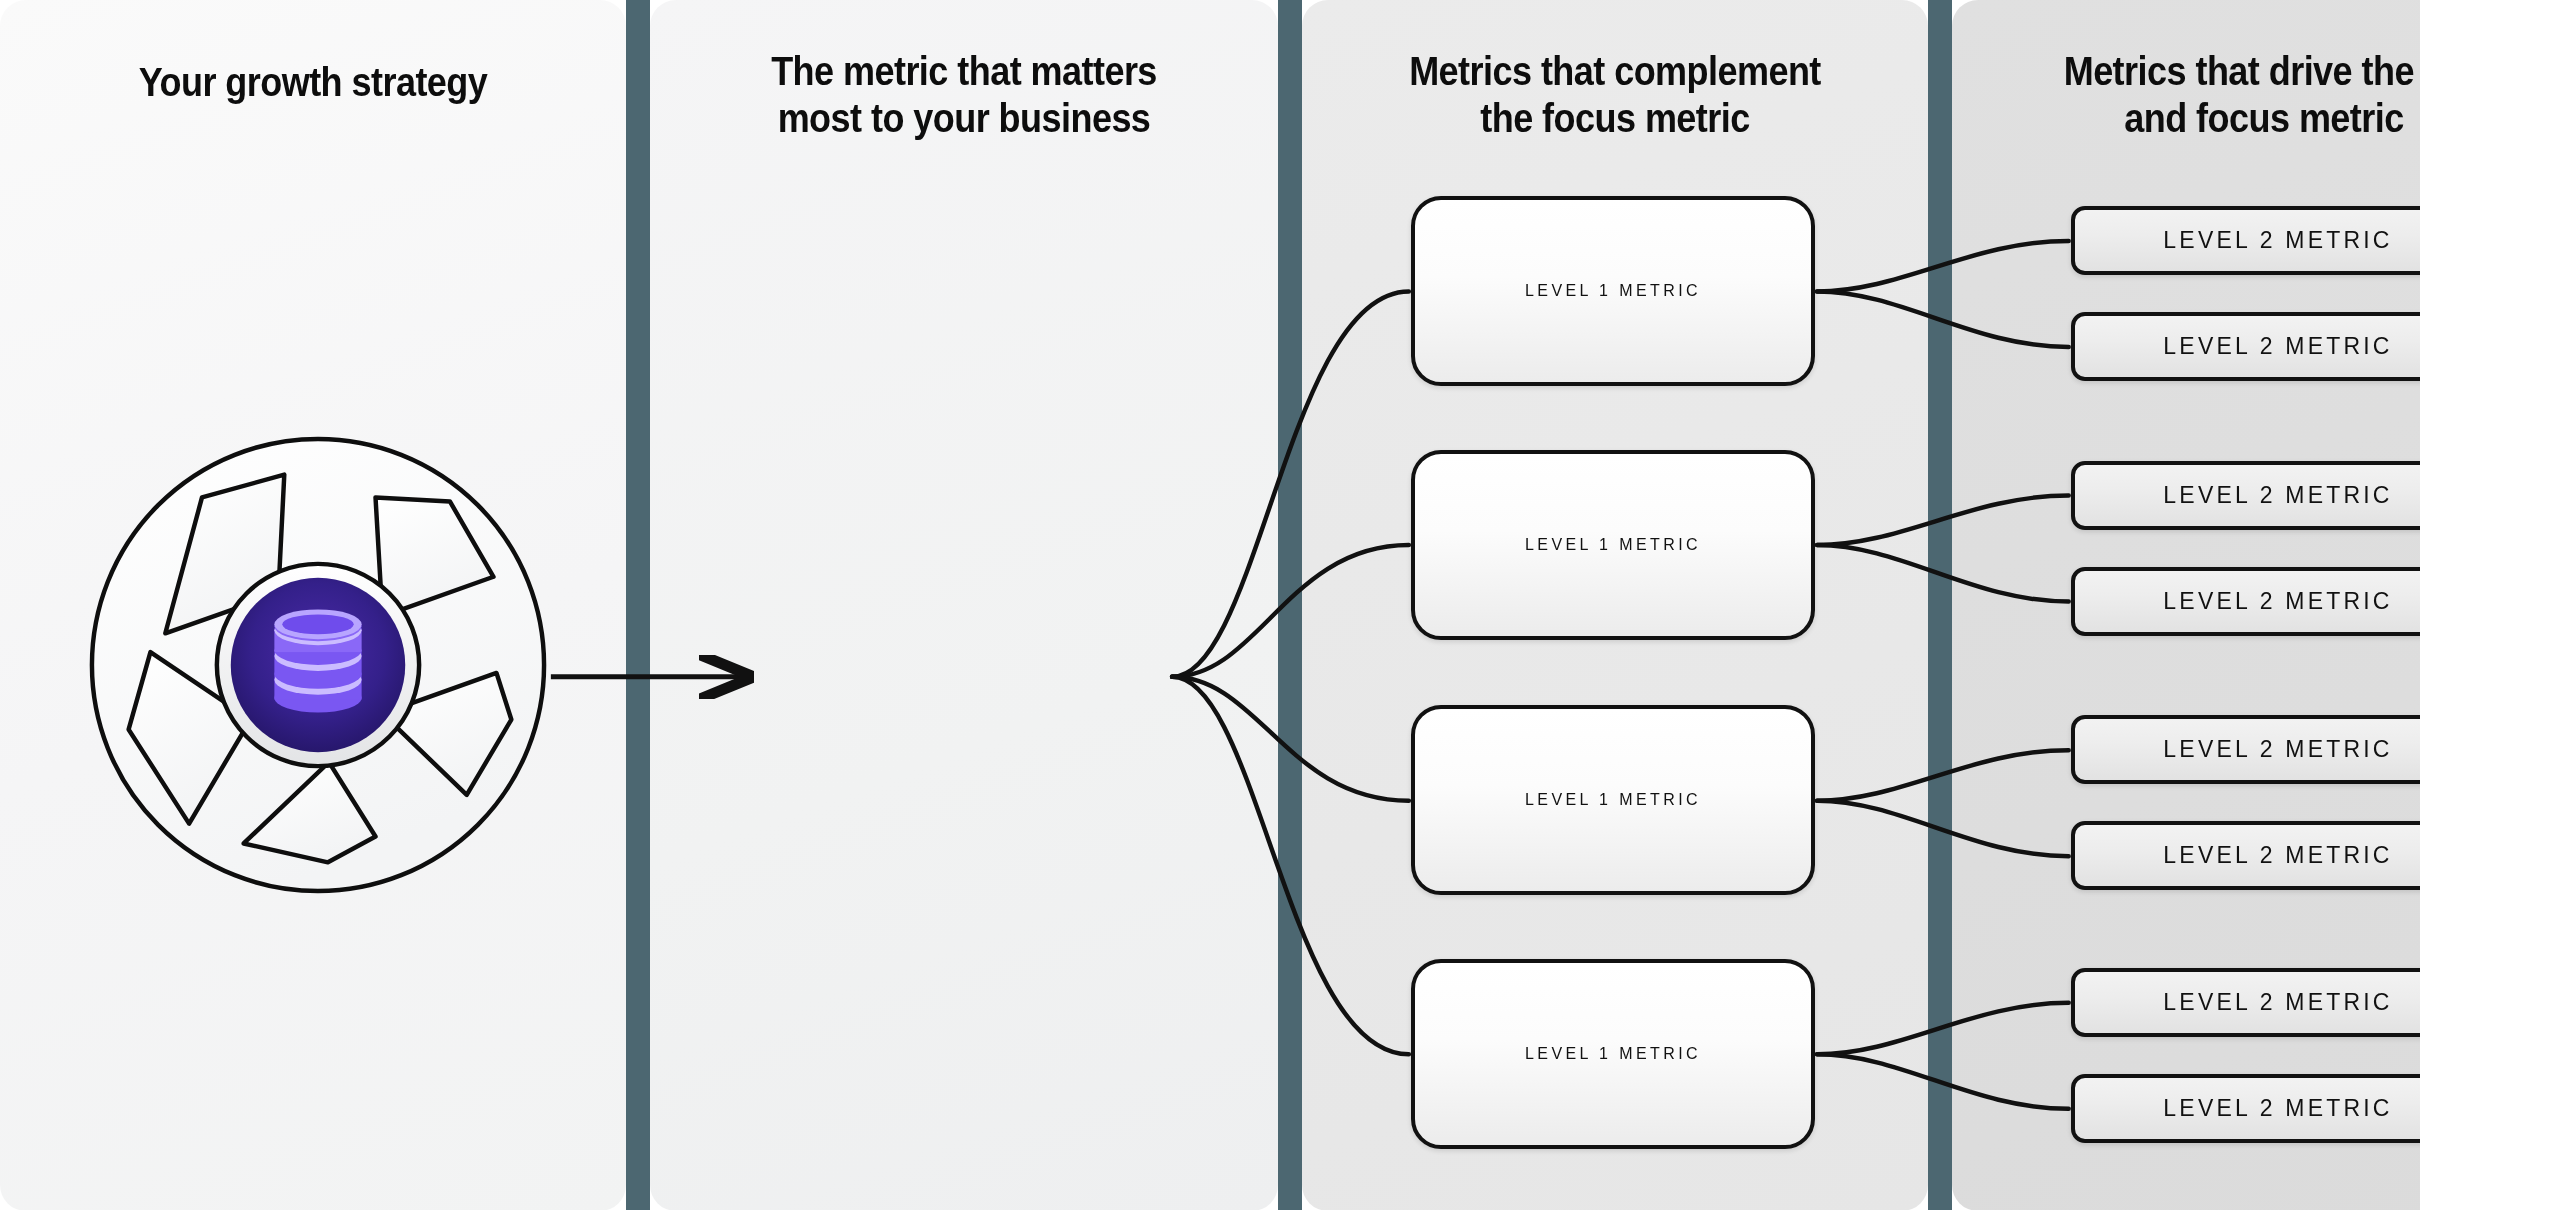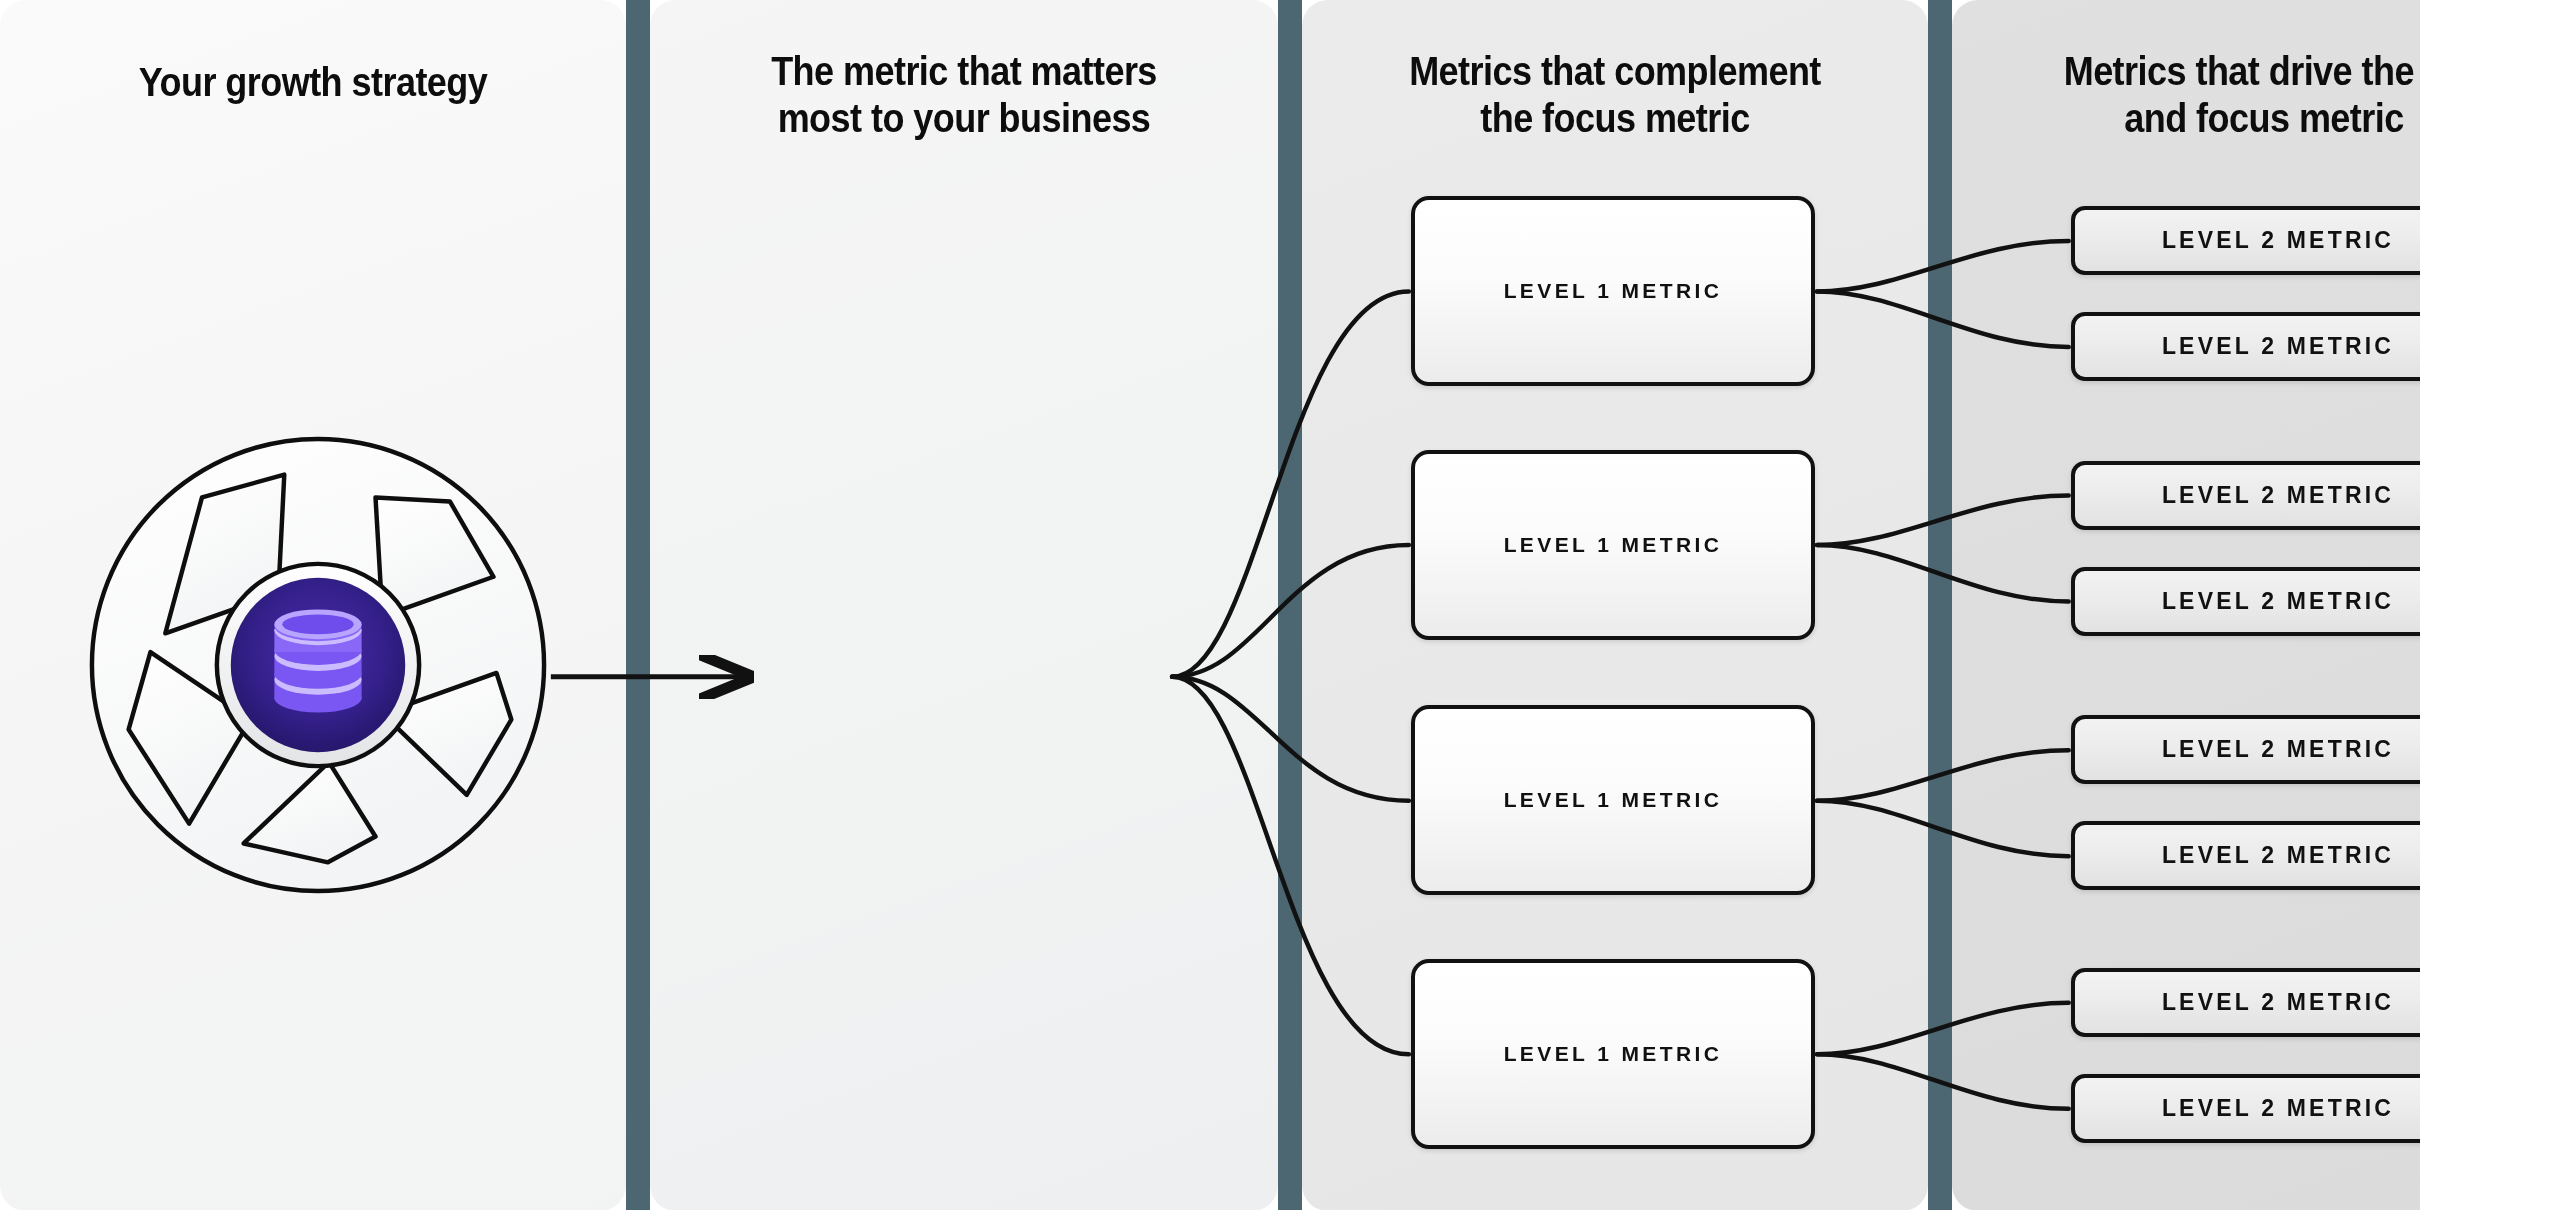--- a/index.html
+++ b/index.html
@@ -87,40 +87,40 @@
   
   .node {
     position: absolute;
     box-sizing: border-box;
     border: 4px solid #111111;
     border-radius: 16px;
     display: flex;
     align-items: center;
     justify-content: center;
     color: #111111;
-    font-weight: 700;
+    font-weight: 400;
     letter-spacing: 3.4px;
     text-align: center;
     box-shadow: 0 2px 5px rgba(0,0,0,0.12);
   }
   .node-focus {
     left: 761px;
     top: 587px;
     width: 410px;
     height: 180px;
     font-size: 26px;
     border-radius: 14px;
     background: linear-gradient(180deg, #ffffff 0%, #fbfbfb 45%, #ededee 100%);
   }
   .node-l1 {
     left: 1411px;
     width: 404px;
     height: 190px;
-    font-size: 21px;
-    border-radius: 18px;
+    font-size: 16px;
+    border-radius: 30px;
     background: linear-gradient(180deg, #ffffff 0%, #fcfcfc 42%, #ececec 100%);
   }
   .node-l1.i0 { top: 196px; }
   .node-l1.i1 { top: 450px; }
   .node-l1.i2 { top: 705px; }
   .node-l1.i3 { top: 959px; }
 
   .node-l2 {
     left: 2071px;
     width: 414px;

